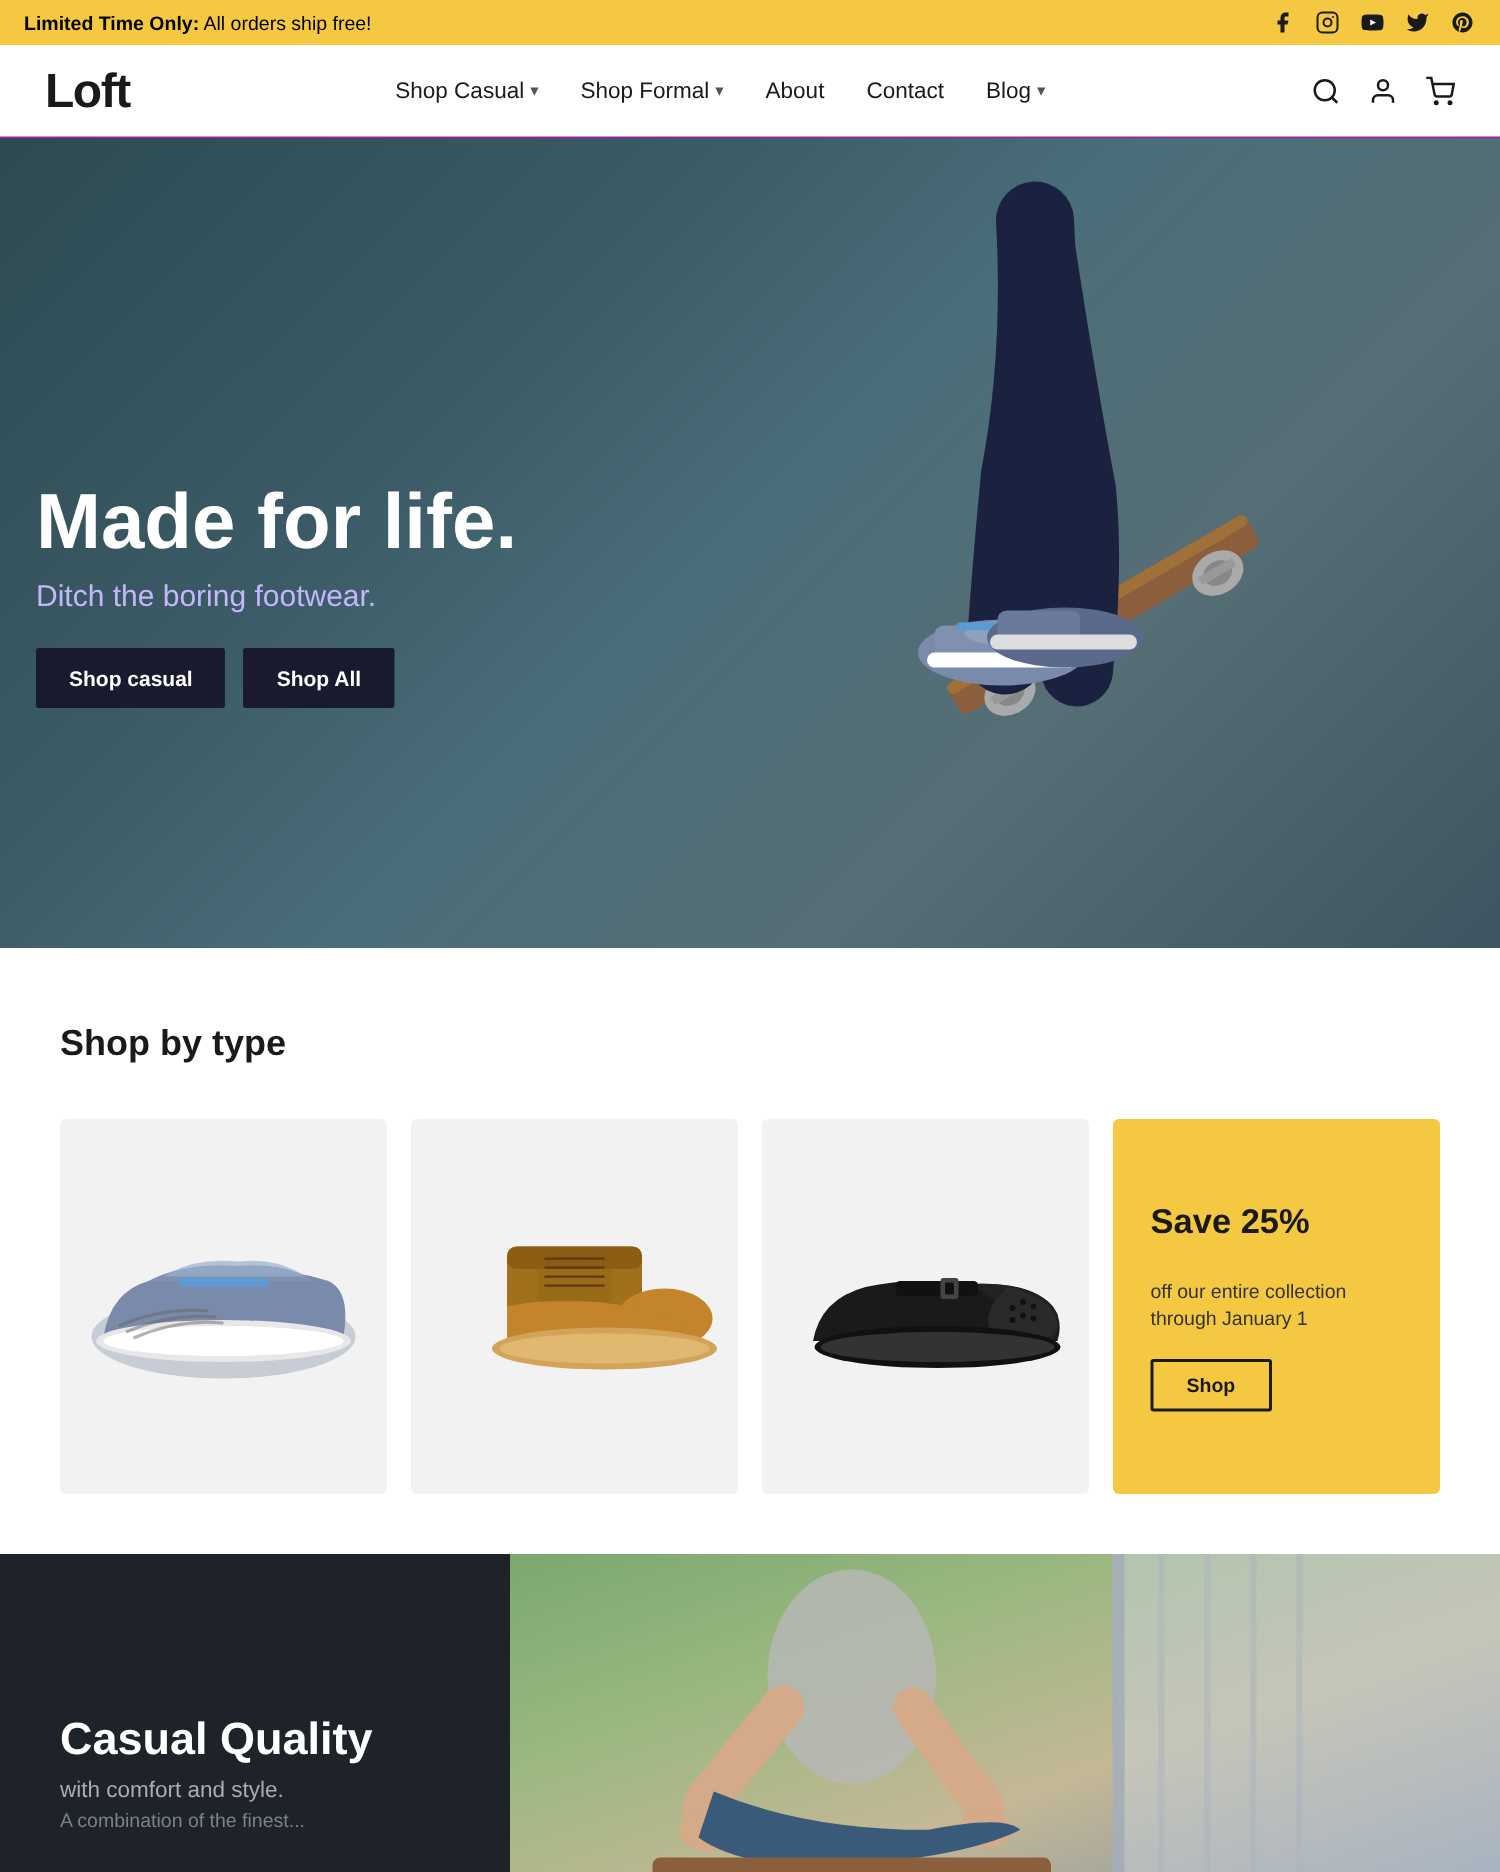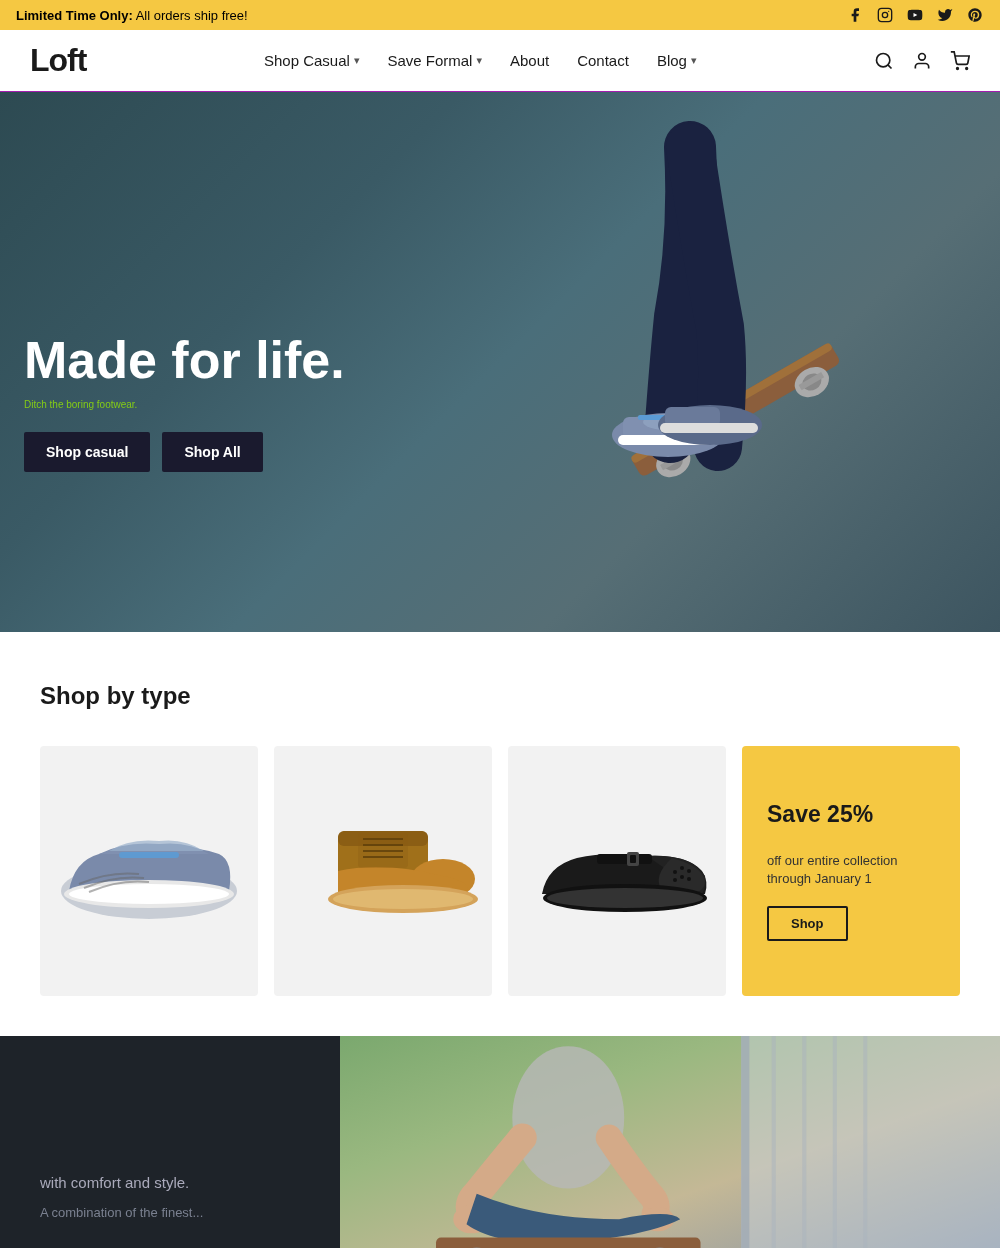--- a/index.html
+++ b/index.html
@@ -95,22 +95,22 @@
       z-index: 2;
     }
     .hero-title {
       font-size: 52px;
       font-weight: 800;
       color: #fff;
       line-height: 1.1;
       margin-bottom: 10px;
     }
     .hero-subtitle {
-      font-size: 10px;
-      color: #84cc16;
+      font-size: 20px;
+      color: #c4b5fd;
       margin-bottom: 22px;
     }
     .hero-buttons {
       display: flex;
       gap: 12px;
     }
     .btn-dark {
       background: #1a1a2e;
       color: #fff;
       border: none;
@@ -201,21 +201,21 @@
     }
     .bottom-dark-title {
       font-size: 30px;
       font-weight: 800;
       color: #fff;
       margin-bottom: 8px;
     }
     .bottom-dark-subtitle {
       font-size: 15px;
       color: #aab;
-      margin-bottom: 14px;
+      margin-bottom: 4px;
     }
     .bottom-dark-text {
       font-size: 13px;
       color: #7a8090;
     }
     .bottom-image {
       flex: 1;
       background: linear-gradient(135deg, #6b8e5e 0%, #8aaa70 20%, #c4b896 40%, #a09080 60%, #8090a0 80%, #70869a 100%);
       position: relative;
       overflow: hidden;
@@ -269,21 +269,21 @@
 
 <header class="header">
   <div class="logo">Loft</div>
 
   <nav class="nav-links">
     <a class="nav-item">
       <span>Shop Casual</span>
       <span class="chevron">▾</span>
     </a>
     <a class="nav-item">
-      <span>Save Formal</span>
+      <span>Shop Formal</span>
       <span class="chevron">▾</span>
     </a>
     <a class="nav-item">
       <span>About</span>
     </a>
     <a class="nav-item">
       <span>Contact</span>
     </a>
     <a class="nav-item">
       <span>Blog</span>
@@ -438,20 +438,21 @@
     <div class="promo-card">
       <div class="promo-title">Save 25%</div>
       <div class="promo-text">off our entire collection through January 1</div>
       <button class="btn-outline">Shop</button>
     </div>
   </div>
 </section>
 
 <div class="bottom-section">
   <div class="bottom-dark">
+    <h2 class="bottom-dark-title">Casual Quality</h2>
     <p class="bottom-dark-subtitle">with comfort and style.</p>
     <p class="bottom-dark-text">A combination of the finest...</p>
   </div>
   <div class="bottom-image">
     
     <svg width="100%" height="100%" viewBox="0 0 660 230" preserveAspectRatio="xMidYMid slice">
       <defs>
         <linearGradient id="bgGrad" x1="0%" y1="0%" x2="100%" y2="100%">
           <stop offset="0%" style="stop-color:#7aa86e;stop-opacity:1"></stop>
           <stop offset="30%" style="stop-color:#9ab880;stop-opacity:1"></stop>

